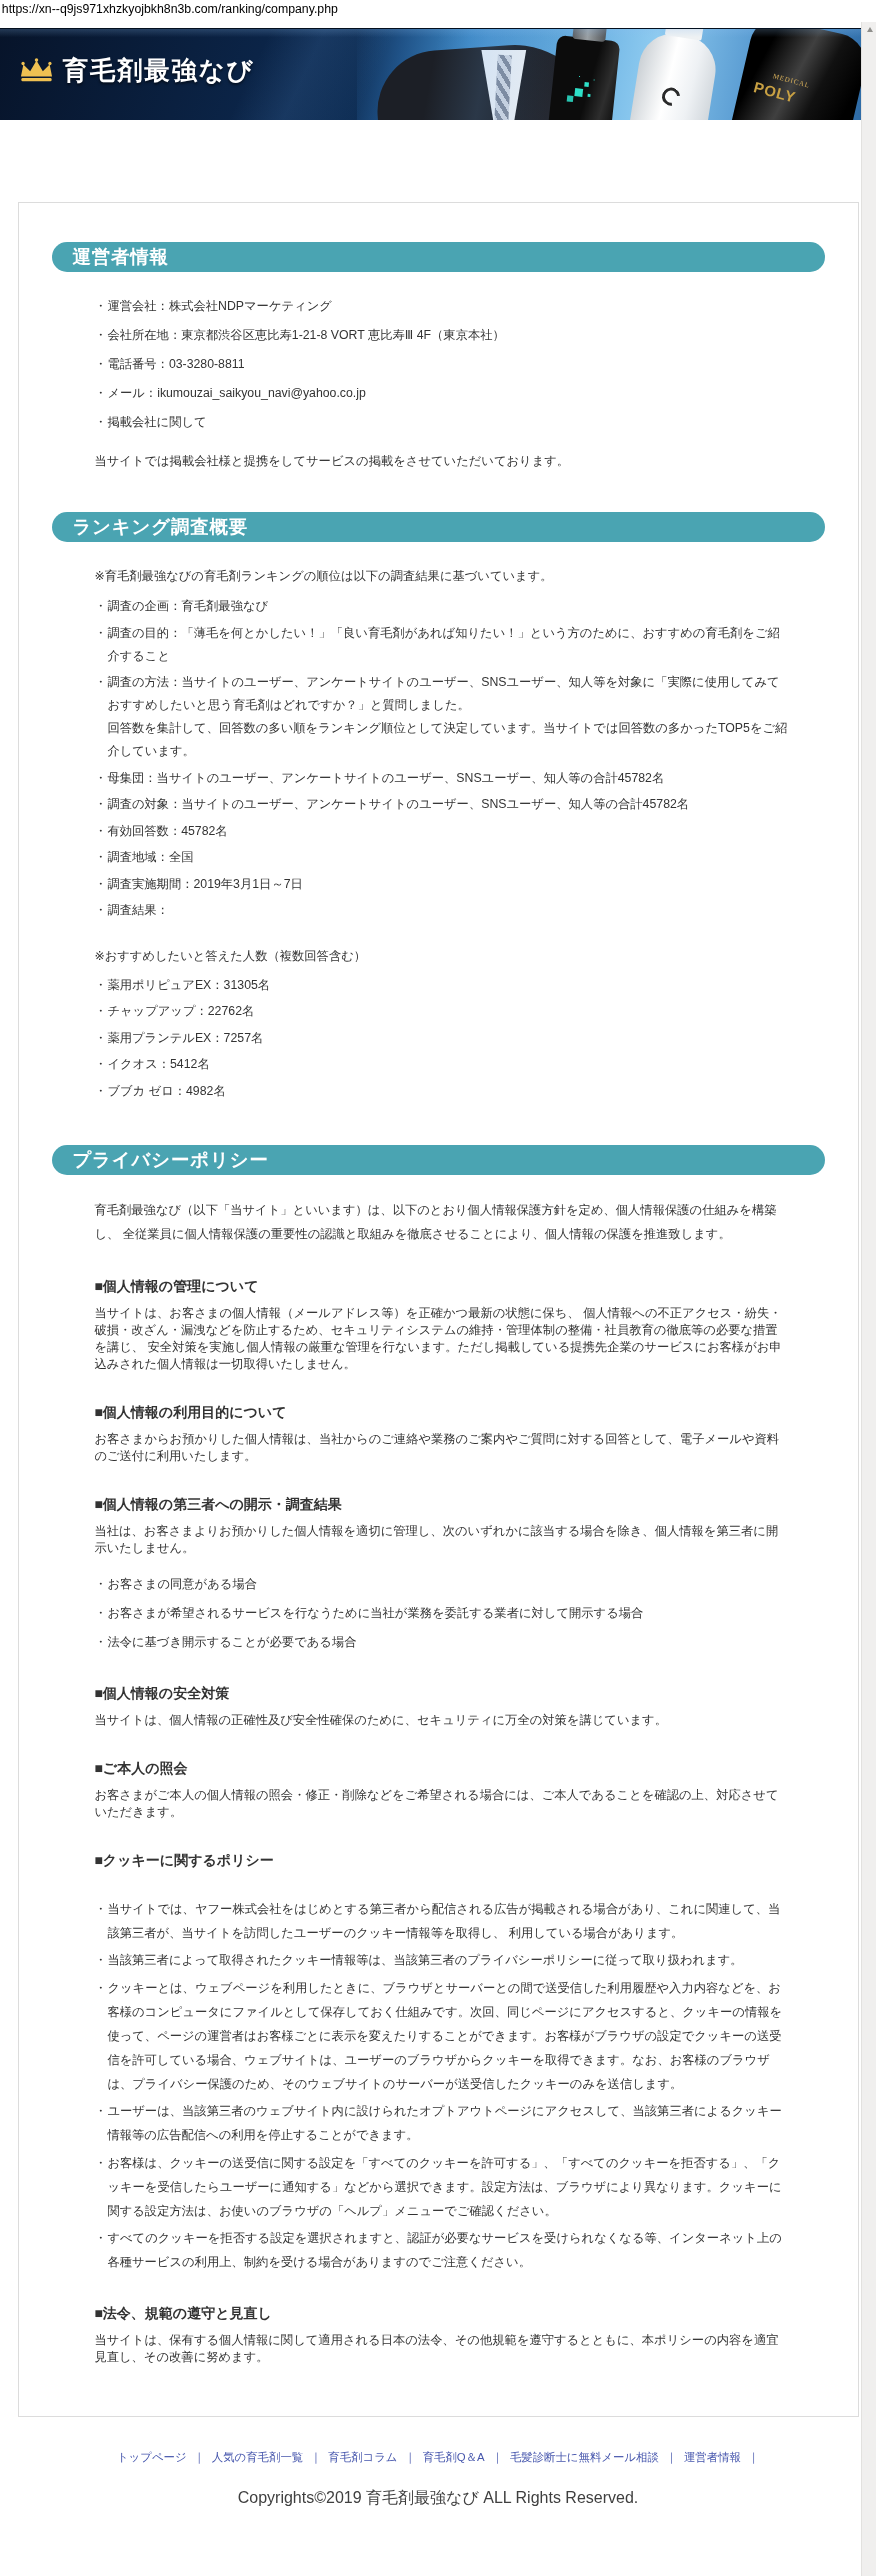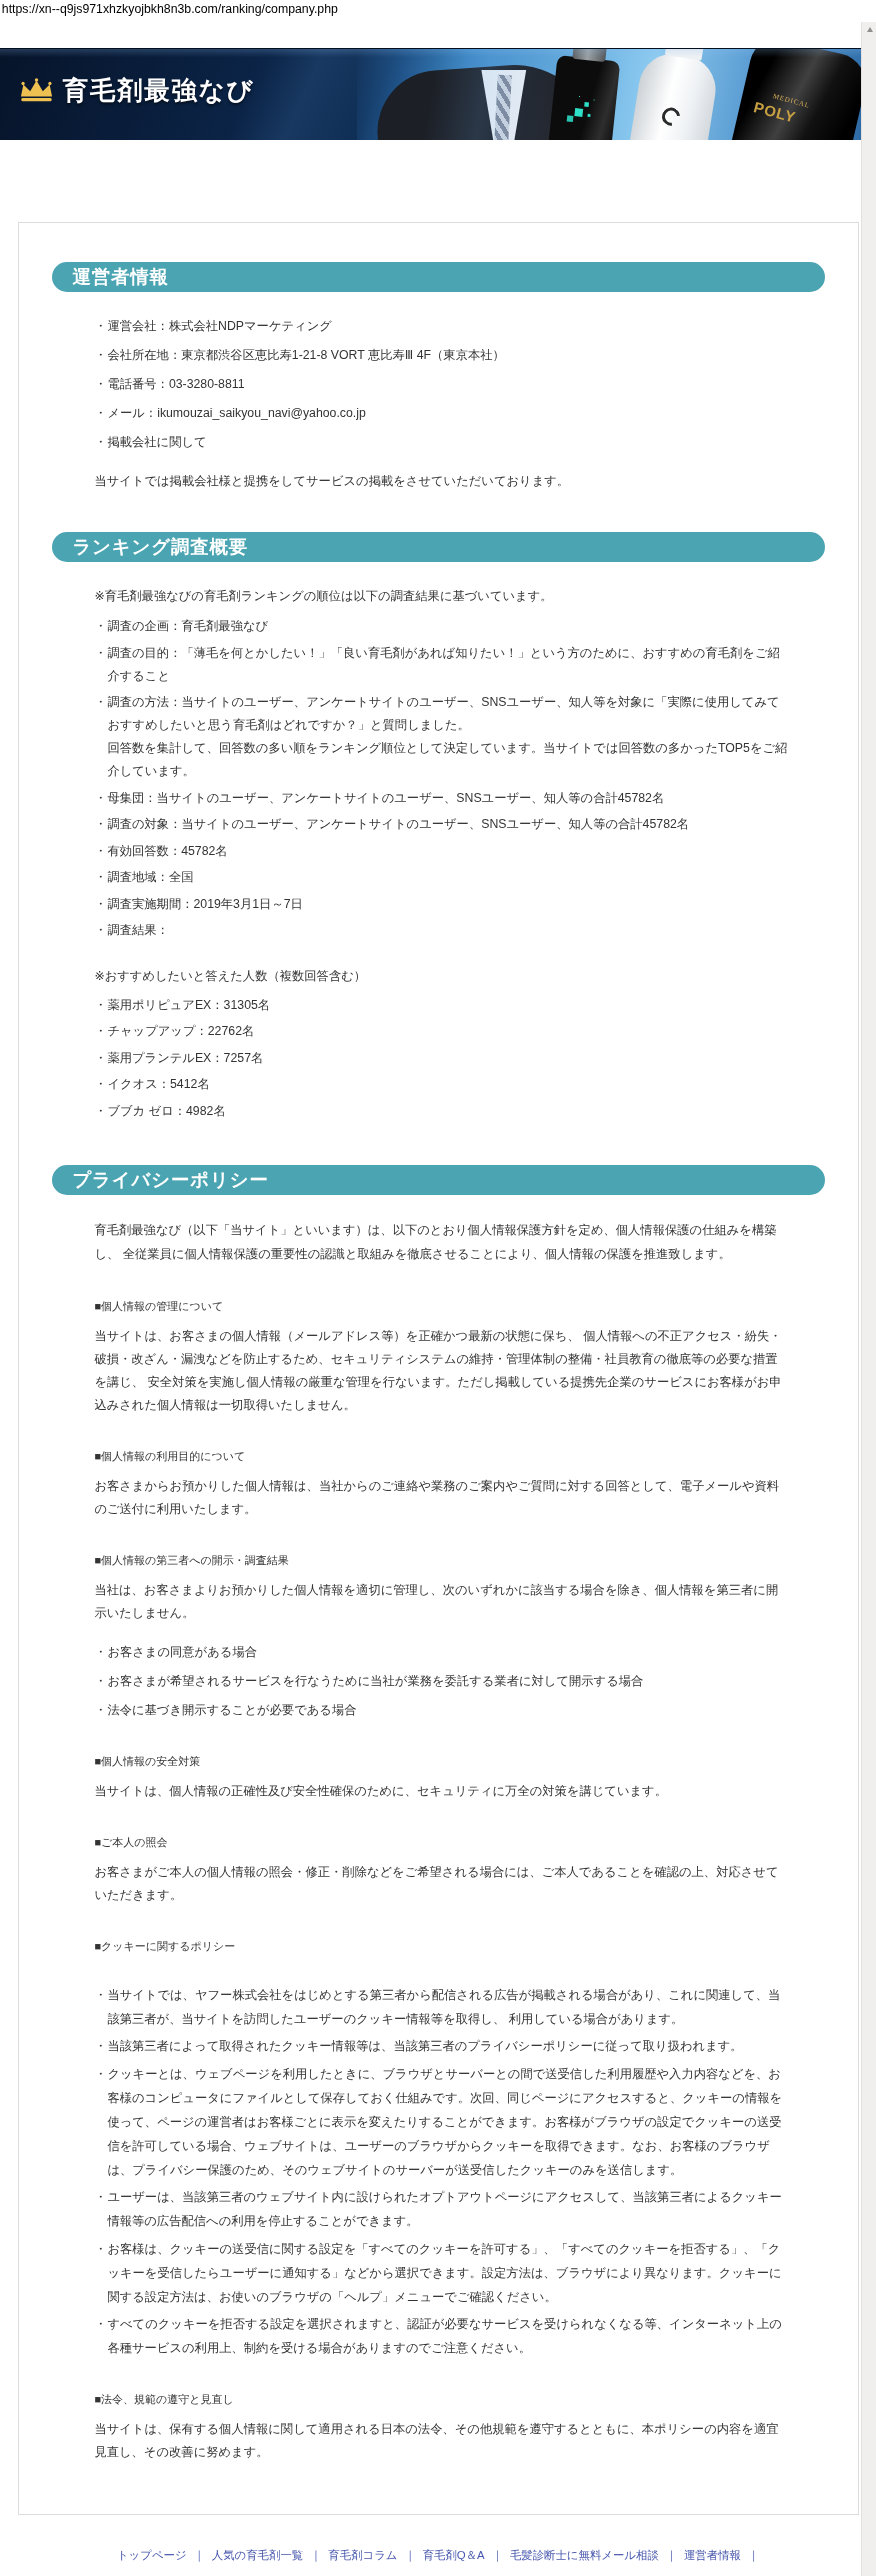--- a/index.html
+++ b/index.html
@@ -11,21 +11,20 @@
     overflow-x:hidden;
   }
   
   .url-bar { height:28px; padding:1.8px 0 0 1.8px; font-size:12.3px; color:#000; white-space:nowrap; }
 
   
   .banner {
     position:relative; width:861px; height:92px; overflow:hidden;
     background:linear-gradient(110deg,#07142a 0%,#0b2447 30%,#11355f 52%,#0b2545 72%,#071a33 100%);
     border-top:1.8px solid #04101f;
-    margin-top:20px;
   }
   .banner-sheen { position:absolute; inset:0; pointer-events:none;
     background:
       linear-gradient(180deg,rgba(140,190,240,.22) 0%,rgba(140,190,240,0) 9%),
       linear-gradient(115deg,transparent 30%,rgba(110,170,240,.12) 36%,transparent 44%),
       linear-gradient(100deg,transparent 50%,rgba(120,185,250,.16) 56%,transparent 64%);
   }
   .photo-zone { position:absolute; top:0; bottom:0; left:357px; right:0;
     background:linear-gradient(100deg,rgba(12,38,70,0) 0%,rgba(40,100,160,.65) 9%,#3c86c2 22%,#6fb4e4 46%,#8ecbf0 58%,#5194cd 80%,#2e6ba6 100%);
   }
@@ -85,22 +84,22 @@
   .dot-list li::before { content:"・"; position:absolute; left:0; top:0; }
   .survey-list li { margin:3.5px 0; }
   .cookie-list li { margin:3.5px 0; line-height:24px; }
   .cont-line { display:block; }
   .plain-para { margin:16px 0 0 0; }
   .survey-note { margin:0 0 7px 0; }
   .result-note { margin:23px 0 5.3px 0; }
   .section-gap { margin-top:30px; }
   .policy-intro { margin:0; line-height:24.5px; }
   .policy-block { margin-top:28px; }
-  .policy-block h3 { margin:0 0 7px 0; font-size:11px; font-weight:normal; line-height:23px; }
-  .policy-block p { margin:5.3px 0; line-height:23px; }
+  .policy-block h3 { margin:0 0 7px 0; font-size:14px; font-weight:bold; line-height:23px; }
+  .policy-block p { margin:5.3px 0; line-height:17px; }
   .policy-block .dot-list { margin-top:16px; }
 
   
   .footer { width:876px; text-align:center; margin-top:33px; padding-bottom:21px; }
   .footer-nav { font-size:11.4px; color:#4656ad; }
   .footer-nav a { color:#4656ad; text-decoration:none; margin:0 3.5px; cursor:pointer; }
   .footer-nav .sep { color:#4656ad; margin:0 3.5px; }
   .copyright { margin-top:23px; font-size:16px; color:#3f3f3f; }
 </style>
 </head>

